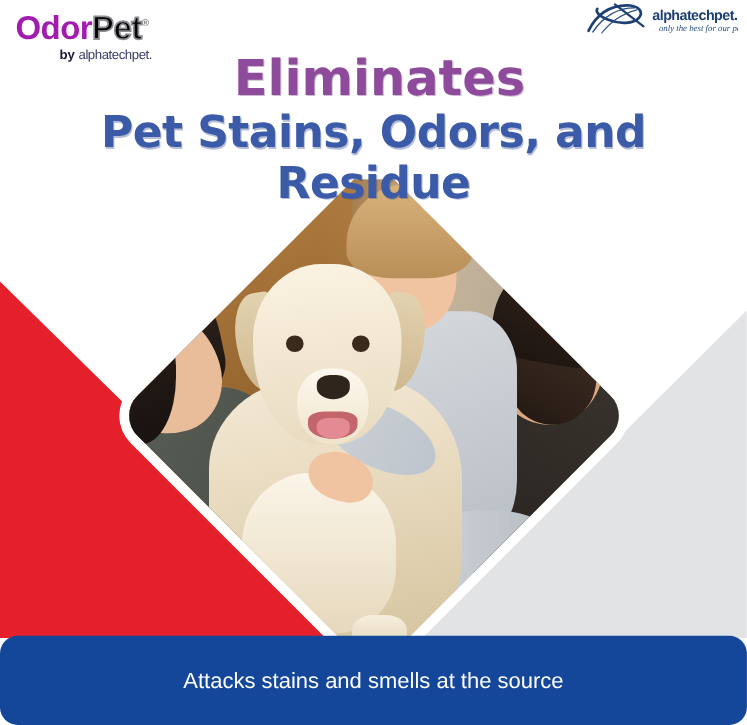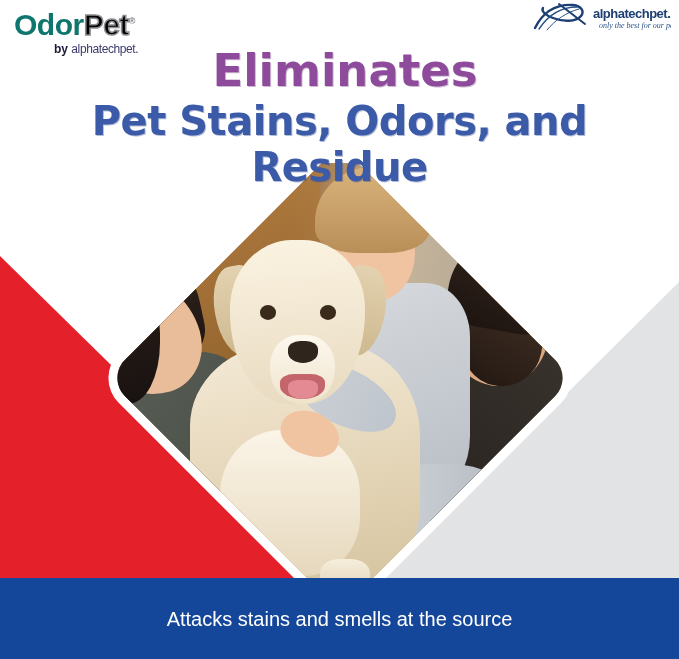--- a/index.html
+++ b/index.html
@@ -127,21 +127,21 @@
   .dog-tongue{position:absolute;left:39.5%;top:50.5%;width:6%;height:4.4%;
     background:#e38a92;border-radius:40% 40% 60% 60%;}
   .dog-paw1{position:absolute;left:28%;bottom:0%;width:10%;height:8%;
     background:linear-gradient(180deg,#f6eedd,#e2d3b6);border-radius:40% 40% 45% 45%;}
   .dog-paw2{position:absolute;left:46%;bottom:0%;width:10%;height:8%;
     background:linear-gradient(180deg,#f6eedd,#e2d3b6);border-radius:40% 40% 45% 45%;}
 
   
   .logo-left{position:absolute;left:14px;top:6px;width:160px;height:54px;z-index:6;}
   .logo-odorpet{font-size:30px;font-weight:bold;letter-spacing:-0.5px;line-height:30px;}
-  .lp-odor{color:#0f766e;}
+  .lp-odor{color:#a21caf;}
   .lp-pet{color:#000000;-webkit-text-stroke:1.6px #8d8d93;}
   .lp-reg{font-size:9px;color:#7a7a80;vertical-align:super;-webkit-text-stroke:0;}
   .logo-by{font-size:12px;margin-top:2px;margin-left:40px;color:#2b2b4e;}
   .logo-by b{color:#1b1b38;}
   .logo-by .atp{color:#3a3a6b;letter-spacing:-0.4px;}
 
   .logo-right{position:absolute;right:8px;top:2px;width:142px;height:46px;z-index:6;text-align:right;}
   .atp-mark{display:block;}
 
   .headline1{
@@ -154,21 +154,21 @@
     position:absolute;left:0;right:0;top:98px;text-align:center;z-index:6;
     font-size:40px;font-weight:bold;color:#3B5BA8;letter-spacing:-0.5px;
     font-family:"DejaVu Sans", sans-serif;
     text-shadow:1px 1px 0 rgba(45,70,140,.35);
   }
 
   
   .banner{
     position:absolute;left:0;right:0;bottom:0;height:81px;
     background:#14479A;z-index:8;
-    display:flex;flex-direction:column;align-items:center;justify-content:center;
+    display:flex;flex-direction:column;align-items:center;justify-content:center;border-radius:16px;
   }
   .banner-line{
     color:#ffffff;font-size:20px;line-height:26px;text-align:center;
     font-family:"Liberation Sans", sans-serif;
   }
 </style>
 </head>
 <body>
 
 <div class="stage">

